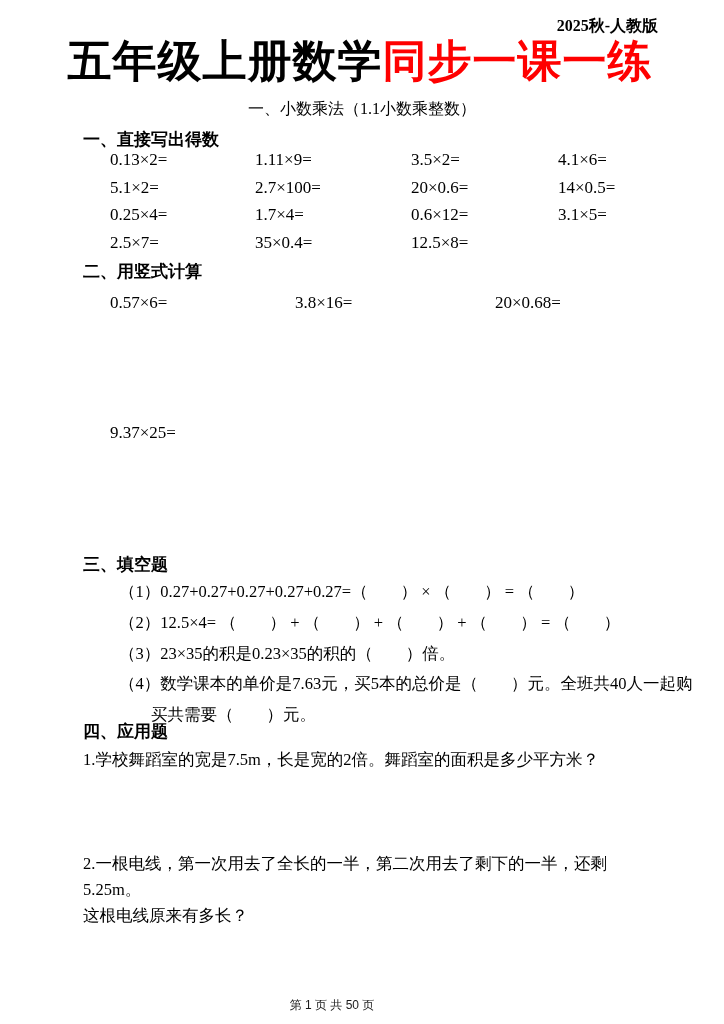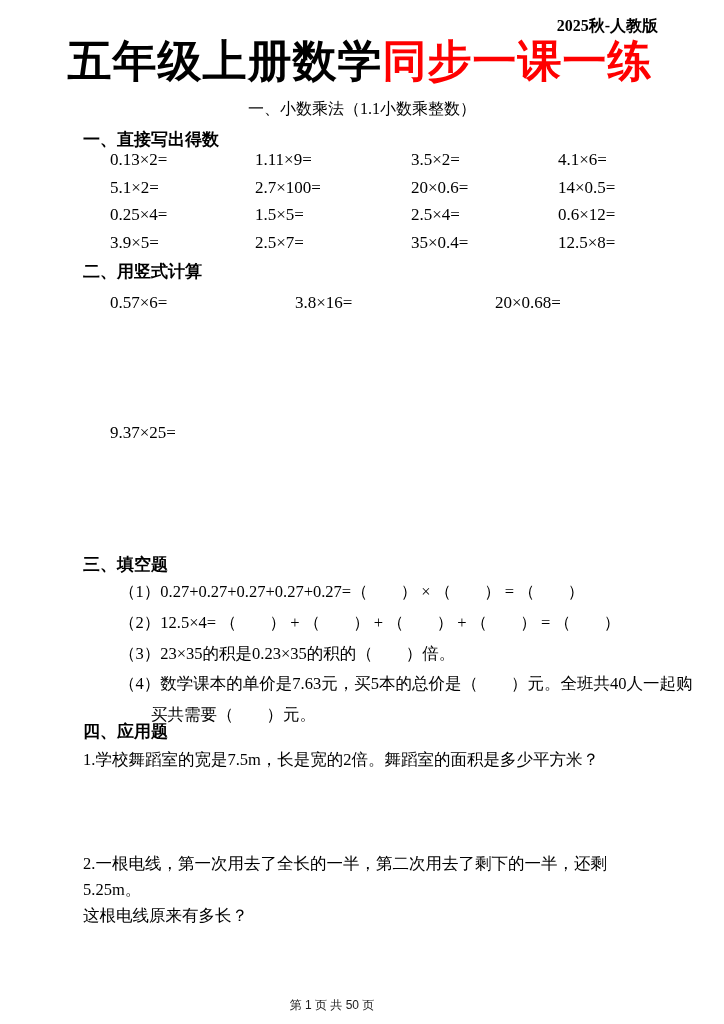--- a/index.html
+++ b/index.html
@@ -84,24 +84,23 @@
   <div class="abs oral-grid">
     <span>0.13×2=</span>
     <span>1.11×9=</span>
     <span>3.5×2=</span>
     <span>4.1×6=</span>
     <span>5.1×2=</span>
     <span>2.7×100=</span>
     <span>20×0.6=</span>
     <span>14×0.5=</span>
     <span>0.25×4=</span>
-    <span>1.5×5=</span>
-    <span>2.5×4=</span>
+    <span>1.7×4=</span>
     <span>0.6×12=</span>
-    <span>3.9×5=</span>
+    <span>3.1×5=</span>
     <span>2.5×7=</span>
     <span>35×0.4=</span>
     <span>12.5×8=</span>
   </div>
 
   <div class="abs heading" style="top:261px;">二、用竖式计算</div>
 
   <div class="abs vcalc-row" style="top:292px;">
     <span>0.57×6=</span>
     <span>3.8×16=</span>

